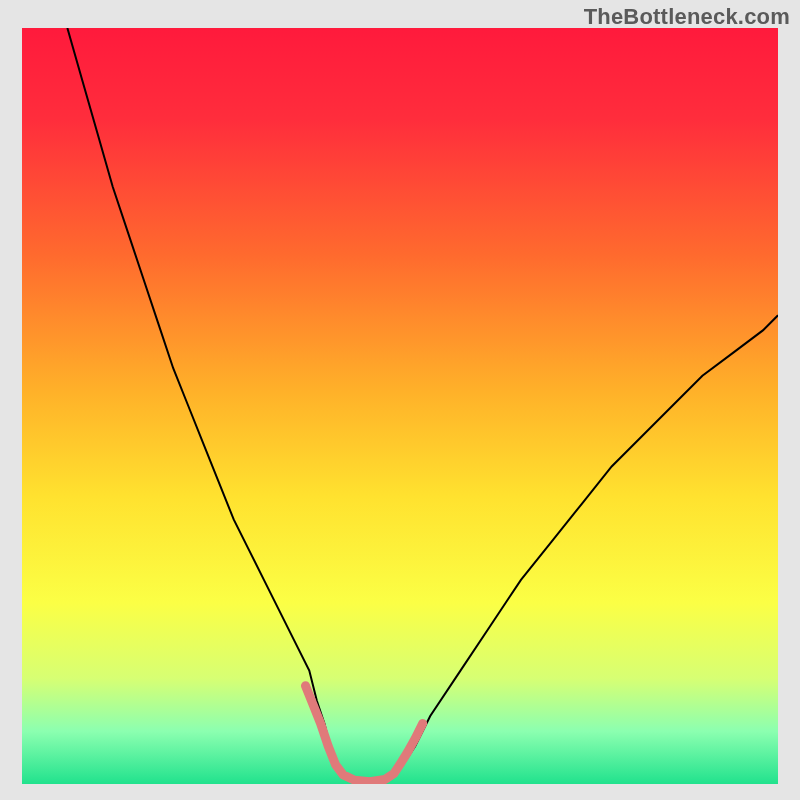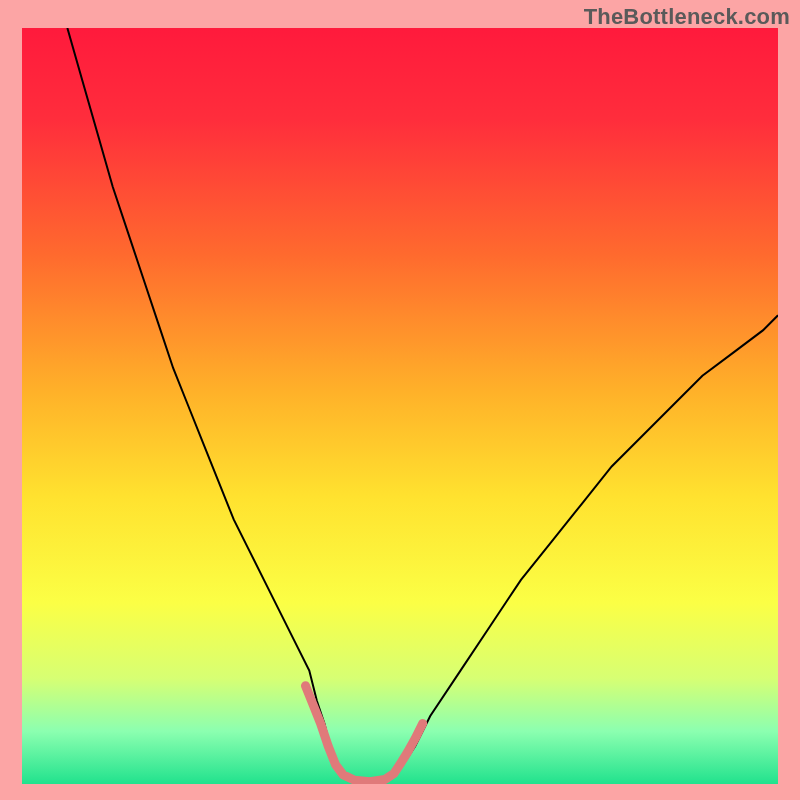--- a/index.html
+++ b/index.html
@@ -8,21 +8,21 @@
     width: 800px;
     height: 800px;
     overflow: hidden;
     background: #000;
     font-family: Arial, Helvetica, sans-serif;
   }
   .frame {
     position: relative;
     width: 800px;
     height: 800px;
-    background: #fca5a5;
+    background: #e5e5e5;
   }
   .watermark {
     position: absolute;
     top: 4px;
     right: 10px;
     color: #5a5a5a;
     font-size: 22px;
     font-weight: 600;
     letter-spacing: 0.2px;
     z-index: 5;

